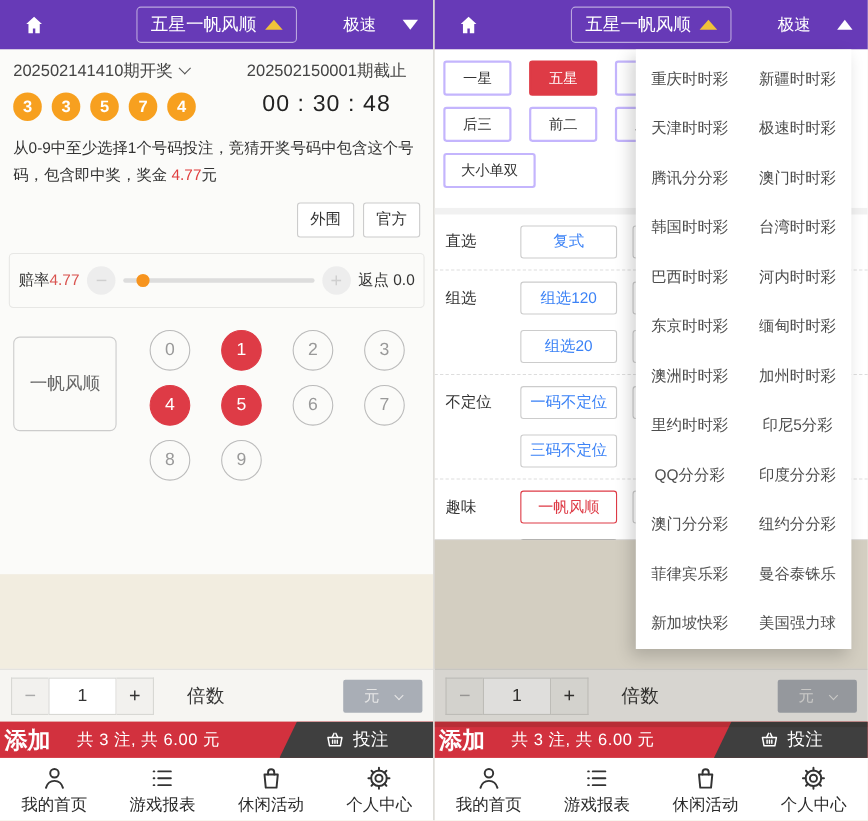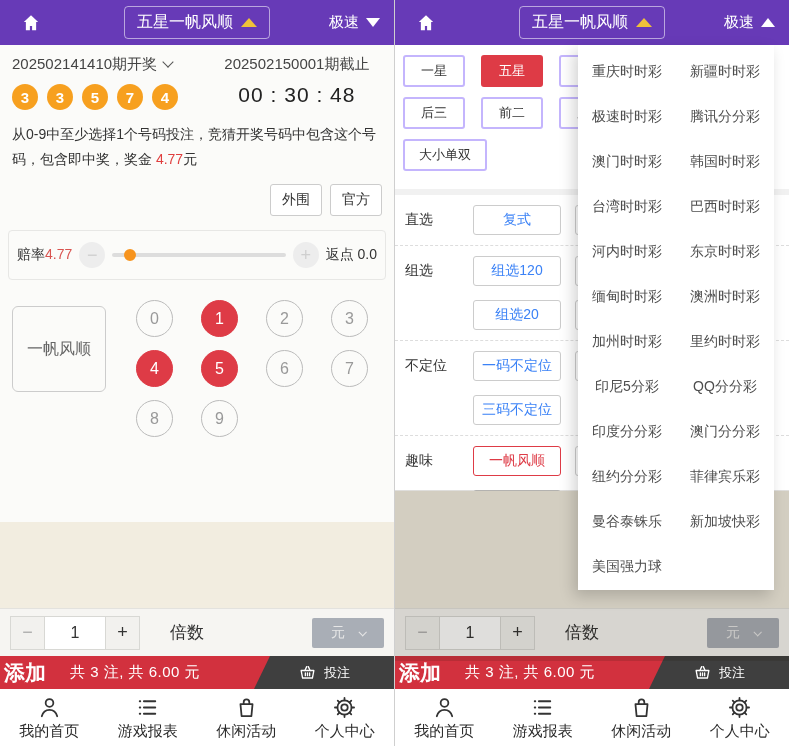--- a/index.html
+++ b/index.html
@@ -6,21 +6,21 @@
   body { font-family: "Liberation Sans", "DejaVu Sans", sans-serif; background:#fff; }
   .page { width: 789px; height: 746px; display: flex; overflow: hidden; }
   .screen { width: 394px; height: 746px; display: flex; flex-direction: column; position: relative; background:#F2EDE0; overflow: hidden; }
   .screen.right { width: 395px; border-left: 1px solid #cfcfcf; }
 
   
   .hdr { height: 45px; background: #673AB7; display: flex; align-items: center; padding: 0 14px; position: relative; flex: none; }
   .home { width: 22px; height: 22px; margin-left: 6px; }
   .home svg { width: 22px; height: 22px; }
   .title-btn { position: absolute; left: 50%; transform: translateX(-50%); background: transparent; border: 1px solid rgba(255,255,255,.55); border-radius: 4px; color: #fff; font-size: 16px; padding: 5px 12px; display: flex; align-items: center; gap: 8px; font-family: inherit; }
-  .speed { margin-left: auto; color: #fff; font-size: 15px; display: flex; align-items: center; gap: 7px; }
+  .speed { margin-left: auto; color: #fff; font-size: 15px; display: flex; align-items: center; gap: 24px; }
   .tri { width: 0; height: 0; display: inline-block; }
   .tri.up-gold { border-left: 8px solid transparent; border-right: 8px solid transparent; border-bottom: 9px solid #F0C239; }
   .tri.down-white { border-left: 7px solid transparent; border-right: 7px solid transparent; border-top: 9px solid #fff; }
   .tri.up-white { border-left: 7px solid transparent; border-right: 7px solid transparent; border-bottom: 9px solid #fff; }
 
   
   .main { flex: 1; position: relative; }
   .panel { background: #FBFBF9; overflow: hidden; }
   .panel.left-panel { height: 477px; }
   .draw-row { display: flex; padding: 10px 12px 4px; justify-content: flex-end; }
@@ -73,21 +73,21 @@
   .step-btn.minus { color: #aaa; border-right: none; }
   .step-btn.plus { color: #333; border-left: none; }
   .step-input { width: 62px; height: 34px; border: 1px solid #D8D8D4; text-align: center; font-size: 16px; color: #333; background: #fff; font-family: inherit; }
   .mult-label { margin-left: 30px; font-size: 17px; color: #333; }
   .unit-select { margin-left: auto; width: 72px; height: 30px; background: #A9AEB6; border: none; border-radius: 2px; color: #E6E6E6; font-size: 14px; display: flex; align-items: center; justify-content: center; gap: 14px; font-family: inherit; }
   .chev-sm { display: inline-block; width: 6px; height: 6px; border-right: 1.5px solid #E6E6E6; border-bottom: 1.5px solid #E6E6E6; transform: rotate(45deg) translateY(-1px); }
 
   .bet-bar { height: 33px; background: #D2313E; display: flex; align-items: center; color: #fff; flex: none; position: relative; }
   .add-label { font-size: 21px; padding: 0 10px 0 4px; font-weight: bold; }
   .bet-summary { font-size: 15px; letter-spacing: .5px; padding-left: 14px; }
-  .submit-btn { margin-left: auto; height: 100%; width: 140px; background: #3F3F3F; clip-path: polygon(16px 0, 100% 0, 100% 100%, 0 100%); display: flex; align-items: center; justify-content: center; gap: 7px; font-size: 13px; color: #fff; border: none; font-family: inherit; }
+  .submit-btn { margin-left: auto; height: 100%; width: 140px; background: #3F3F3F; clip-path: polygon(16px 0, 100% 0, 100% 100%, 0 100%); display: flex; align-items: center; justify-content: center; gap: 7px; font-size: 16px; color: #fff; border: none; font-family: inherit; }
   .submit-btn svg { width: 19px; height: 19px; }
 
   .bottom-nav { height: 57px; background: #fff; display: flex; flex: none; }
   .nav-item { flex: 1; display: flex; flex-direction: column; align-items: center; justify-content: center; gap: 2px; background: none; border: none; font-family: inherit; }
   .nav-item svg { width: 25px; height: 25px; }
   .nav-label { font-size: 15px; color: #2b2b2b; }
   .ic { fill: none; stroke: #333; stroke-width: 1.7; stroke-linecap: round; stroke-linejoin: round; }
   .icw { fill: none; stroke: #fff; stroke-width: 1.7; stroke-linecap: round; stroke-linejoin: round; }
 </style>
 </head>
@@ -349,20 +349,21 @@
           </svg>
         <span class="nav-label">个人中心</span>
       </button>
     </nav>
 
     <div class="dim-overlay"></div>
 
     <div class="dropdown">
       <span class="ddcell">重庆时时彩</span>
       <span class="ddcell">新疆时时彩</span>
+      <span class="ddcell">天津时时彩</span>
       <span class="ddcell">极速时时彩</span>
       <span class="ddcell">腾讯分分彩</span>
       <span class="ddcell">澳门时时彩</span>
       <span class="ddcell">韩国时时彩</span>
       <span class="ddcell">台湾时时彩</span>
       <span class="ddcell">巴西时时彩</span>
       <span class="ddcell">河内时时彩</span>
       <span class="ddcell">东京时时彩</span>
       <span class="ddcell">缅甸时时彩</span>
       <span class="ddcell">澳洲时时彩</span>

